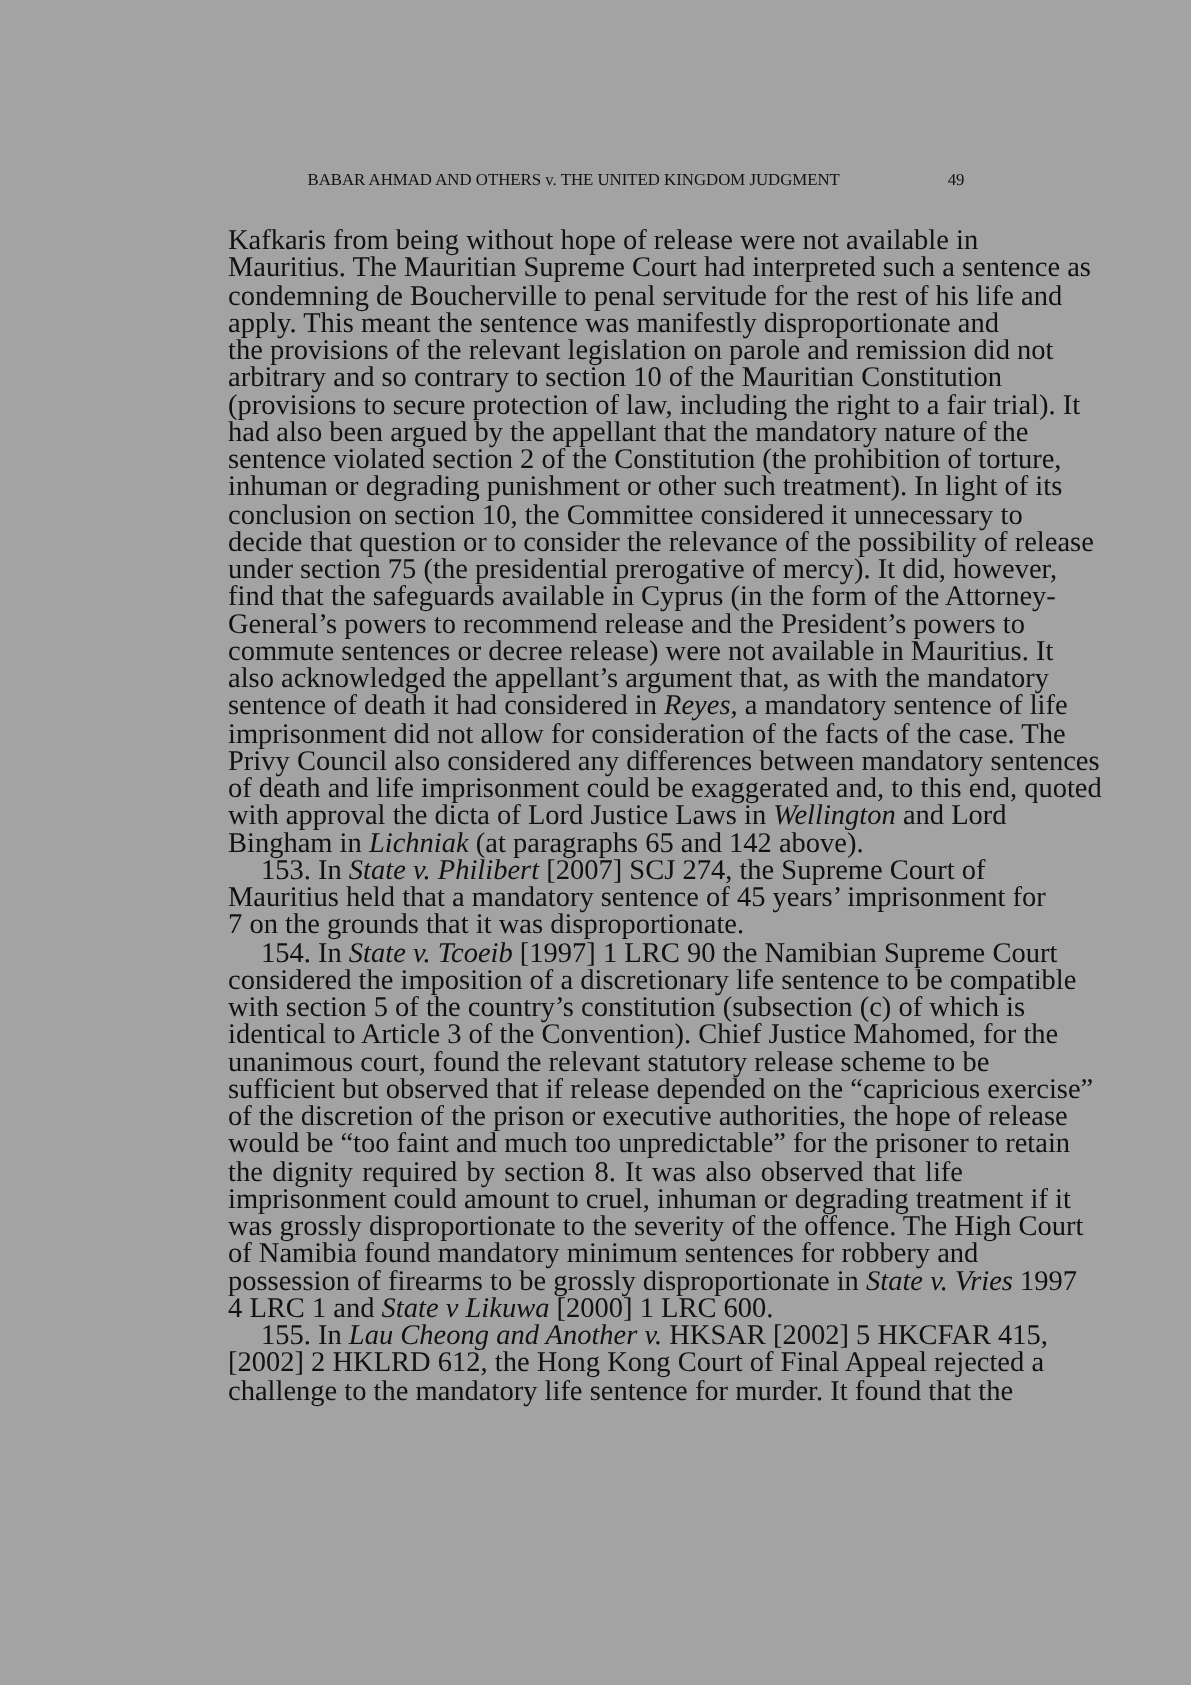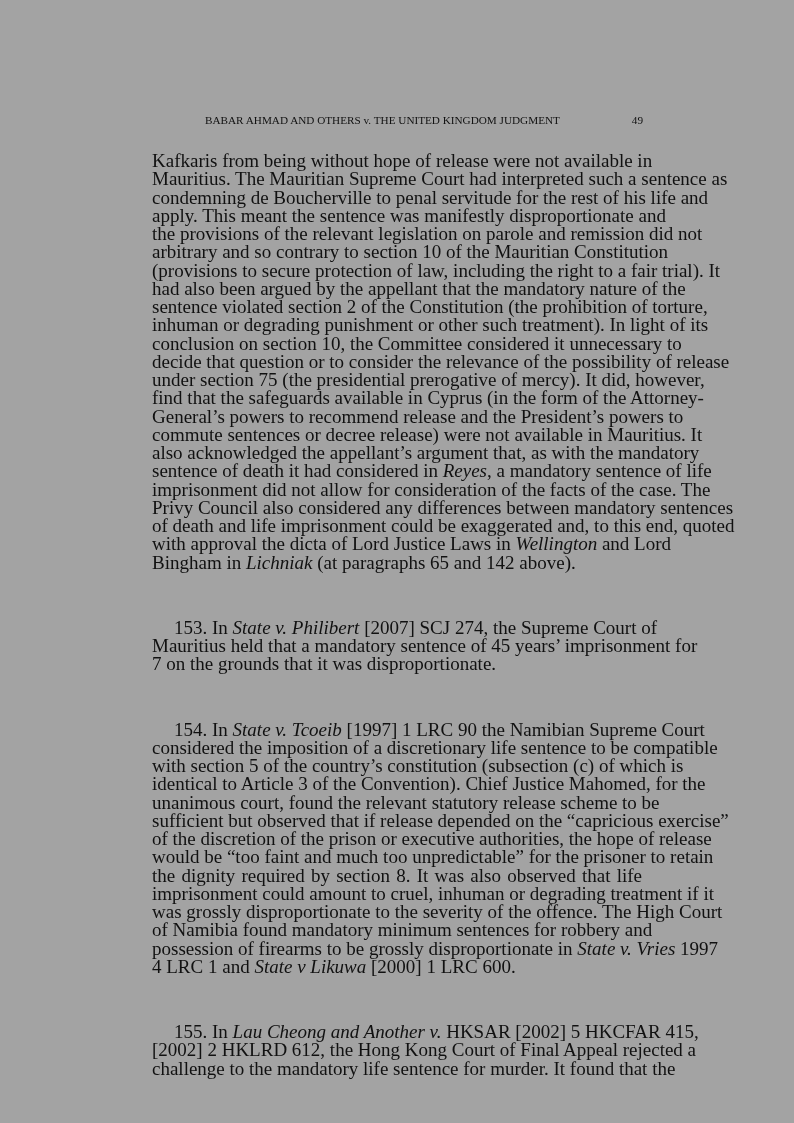--- a/index.html
+++ b/index.html
@@ -13,21 +13,21 @@
     .body {
       position: absolute; top: 152px; left: 152px; width: 490px;
       font-family: Liberation Serif, serif; font-size: 19px; color: #111;
       line-height: 18.25px;
     }
     .line {
       display: block; height: 18.25px; white-space: nowrap;
       text-align: justify; text-align-last: justify;
     }
     .line.last { text-align-last: left; }
-    .line.indent { padding-left: 22px; margin-top: 47px; }
+    .line.indent { padding-left: 22px; }
     .seg-i { font-style: italic; }
   </style>
 </head>
 <body>
 
 <div class="page">
   <div class="running-head">
     <span>BABAR AHMAD AND OTHERS v. THE UNITED KINGDOM JUDGMENT</span>
     <span>49</span>
   </div>

